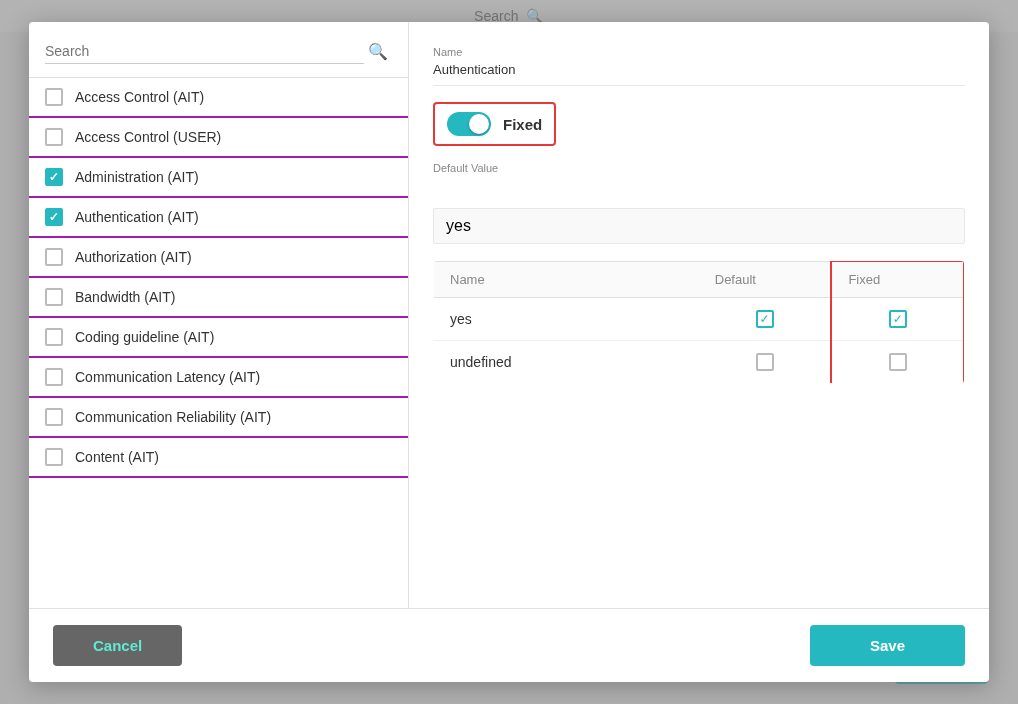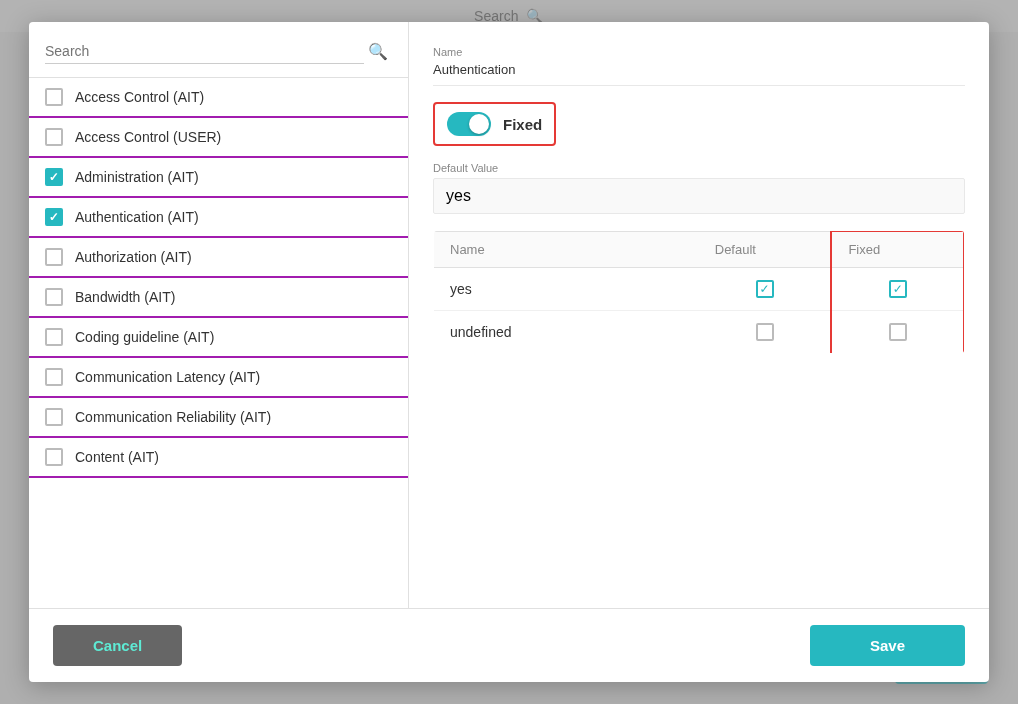--- a/index.html
+++ b/index.html
@@ -191,20 +191,21 @@
 
     .toggle-label {
       font-size: 15px;
       font-weight: 600;
       color: #333;
     }
 
     .default-value-group {
       display: flex;
       flex-direction: column;
+      gap: 30px;
     }
     .default-value-section {
       background: #f9f9f9;
       border: 1px solid #e8e8e8;
       border-radius: 2px;
       padding: 8px 12px;
     }
 
     
     .options-table {

